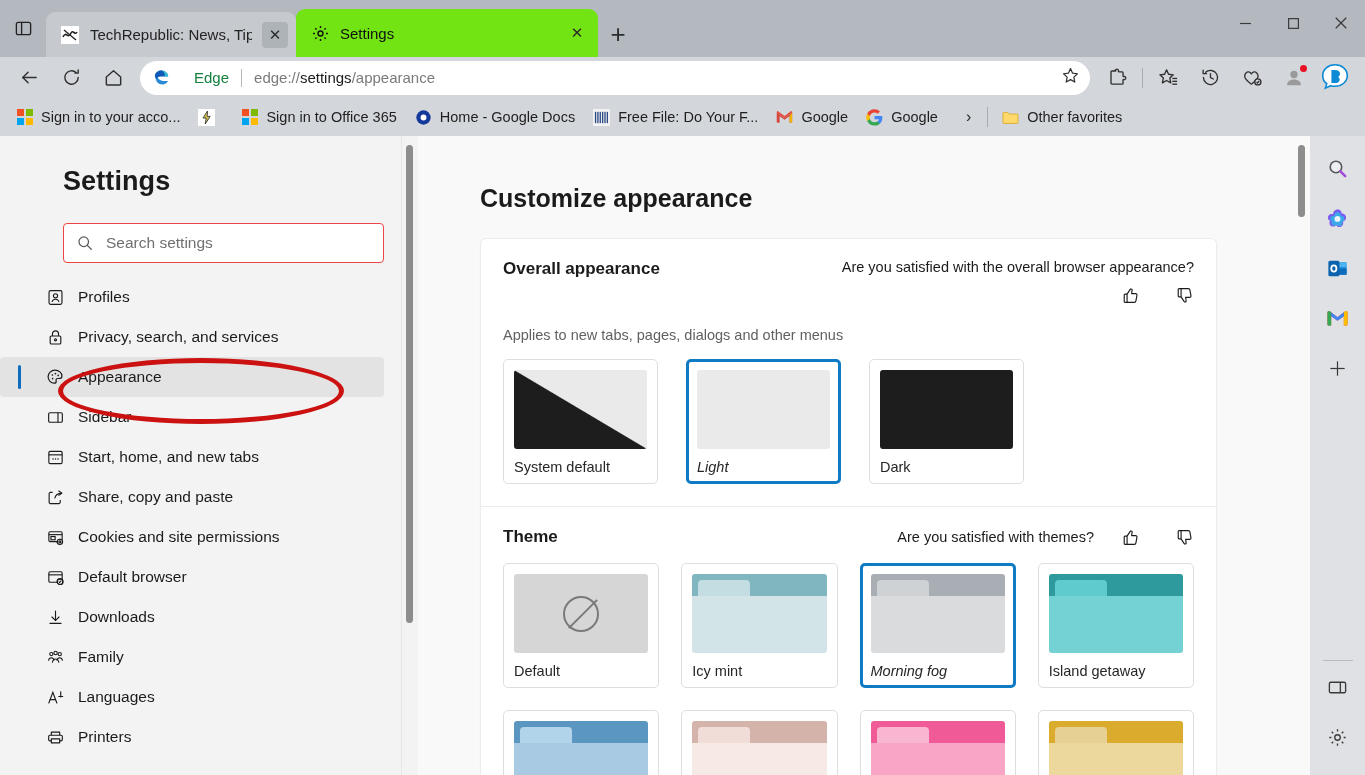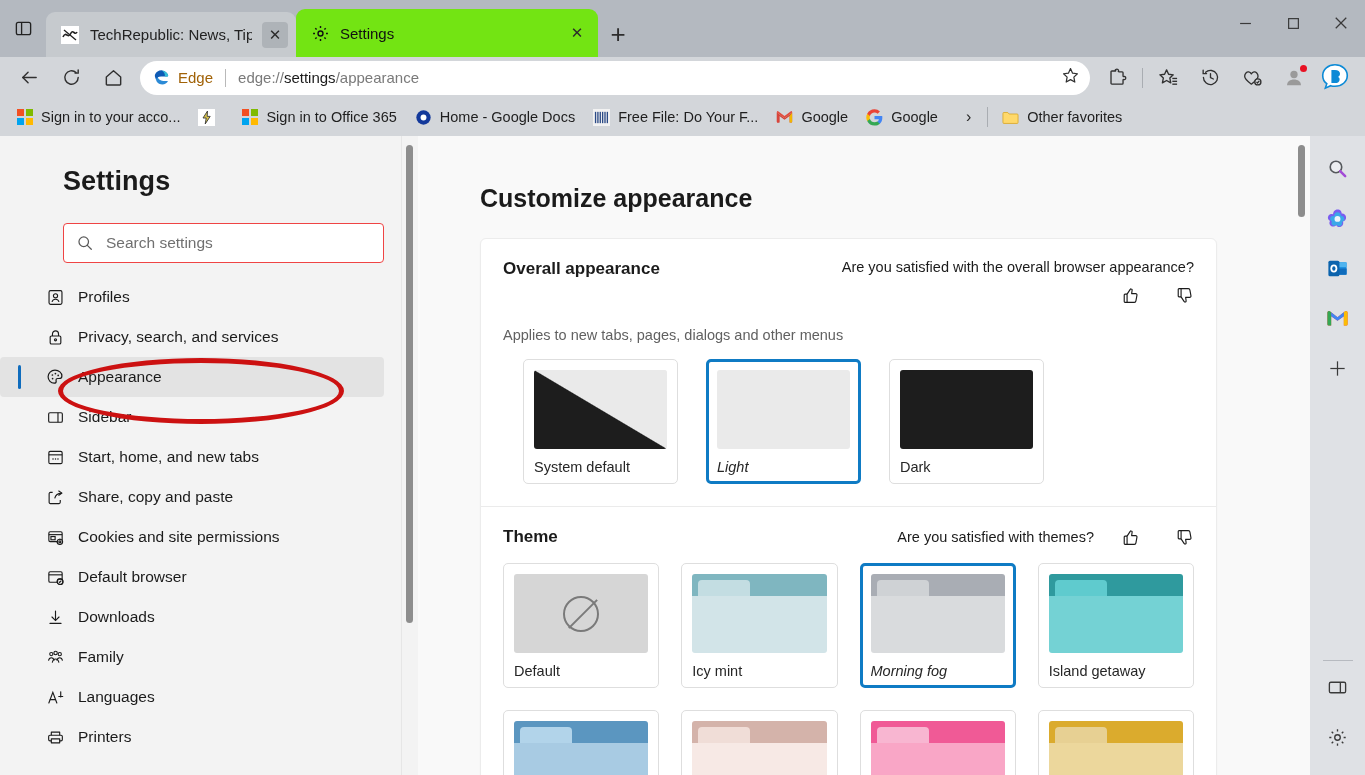--- a/index.html
+++ b/index.html
@@ -50,21 +50,21 @@
   
   .toolbar {
     position:absolute; top:57px; left:0; width:1365px; height:41px;
     background:#d3d6da; display:flex; align-items:center; padding:0 8px;
   }
   .tb-btn { width:42px; height:34px; display:flex; align-items:center; justify-content:center; color:#303030; }
   .omnibox {
     flex:1 1 auto; height:34px; margin:0 6px; background:#ffffff; border-radius:17px;
     display:flex; align-items:center; padding:0 10px 0 12px; gap:8px; position:relative;
   }
-  .omnibox .edge-brand { display:flex; align-items:center; gap:7px; font-size:15px; color:#a16207; }
+  .omnibox .edge-brand { display:flex; align-items:center; gap:23px; font-size:15px; color:#15803d; }
   .omnibox .divider { width:1px; height:18px; background:#b9b9b9; margin:0 4px; }
   .omnibox .url { font-size:15px; color:#7a7a7a; white-space:nowrap; }
   .omnibox .url b { color:#1b1b1b; font-weight:400; }
   .omnibox .star { margin-left:auto; color:#303030; }
   .tb-right { display:flex; align-items:center; }
   .tb-sep { width:1px; height:20px; background:#a9adb2; margin:0 4px; }
   .profile-wrap { position:relative; width:42px; height:34px; display:flex; align-items:center; justify-content:center; }
   .profile-dot { position:absolute; top:4px; right:8px; width:7px; height:7px; border-radius:50%; background:#e81123; }
 
   
@@ -124,21 +124,21 @@
   .sec-head { display:flex; align-items:flex-start; }
   .sec-title { font-size:17px; font-weight:600; color:#1b1b1b; }
   .sec-feedback { margin-left:auto; display:flex; flex-direction:column; align-items:flex-end; }
   .sec-feedback.inline { flex-direction:row; align-items:center; gap:0; }
   .fb-q { font-size:14.5px; color:#1b1b1b; }
   .fb-btns { display:flex; gap:34px; margin-top:10px; }
   .sec-feedback.inline .fb-btns { margin-top:0; margin-left:26px; gap:34px; }
   .fb-btn { color:#1b1b1b; display:flex; align-items:center; justify-content:center; width:20px; height:20px; }
   .sec-sub { font-size:14.5px; color:#616161; margin-top:22px; }
 
-  .tiles { display:flex; gap:28px; margin-top:16px;margin-left:20px; }
+  .tiles { display:flex; gap:28px; margin-top:16px; }
   .tile {
     width:155px; background:#ffffff; border:1px solid #dedede; border-radius:5px;
     padding:10px 10px 8px 10px;
   }
   .tile.selected { border:3px solid #0f7bc4; padding:8px 8px 4px 8px;font-style:italic; }
   .tile .thumb { width:100%; height:79px; border-radius:3px; overflow:hidden; position:relative; }
   .tile .tile-label { font-size:14.5px; color:#262626; margin-top:10px; white-space:nowrap; }
 
   
   .th-system { background:#eaeaea; position:relative; }

